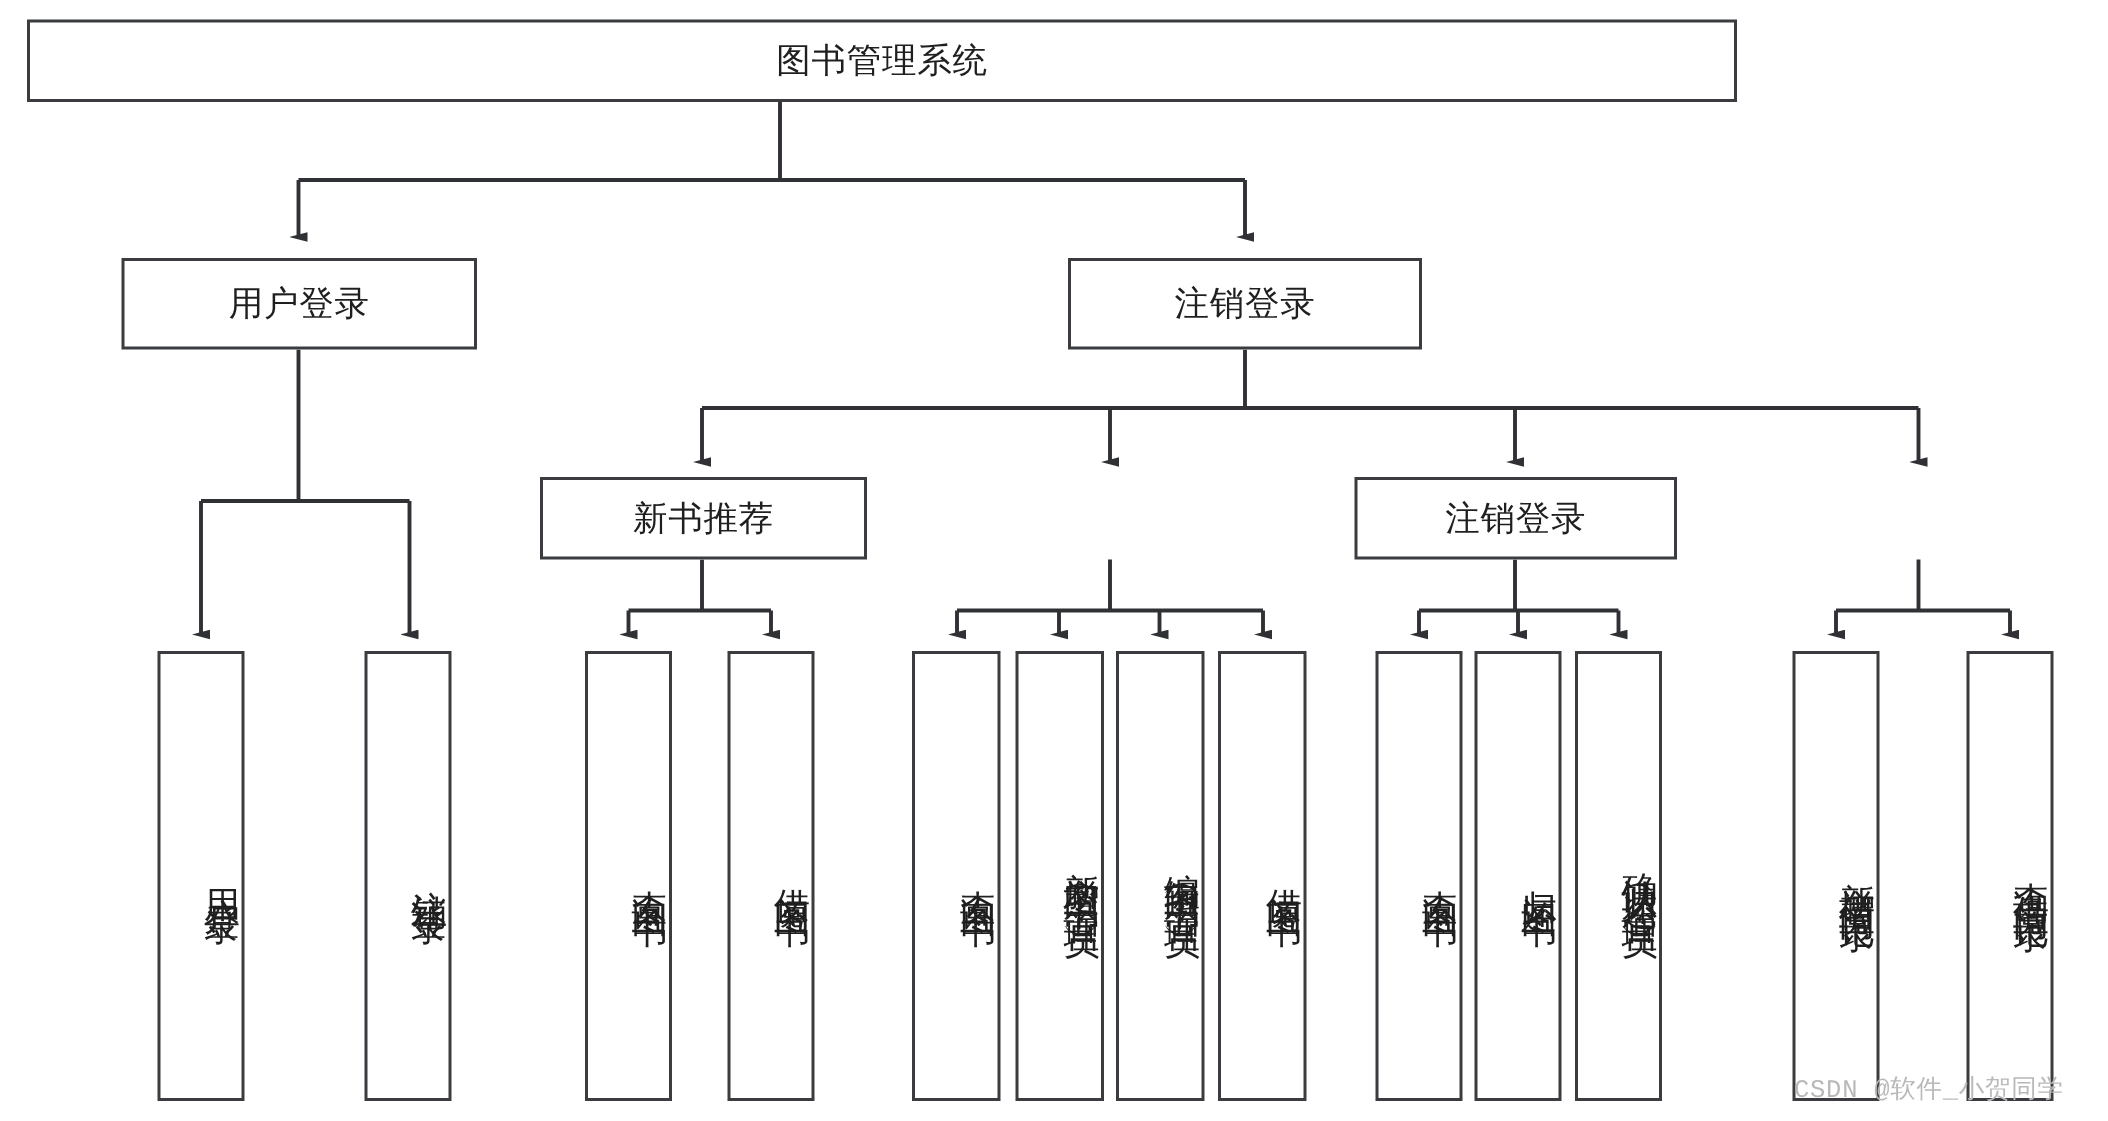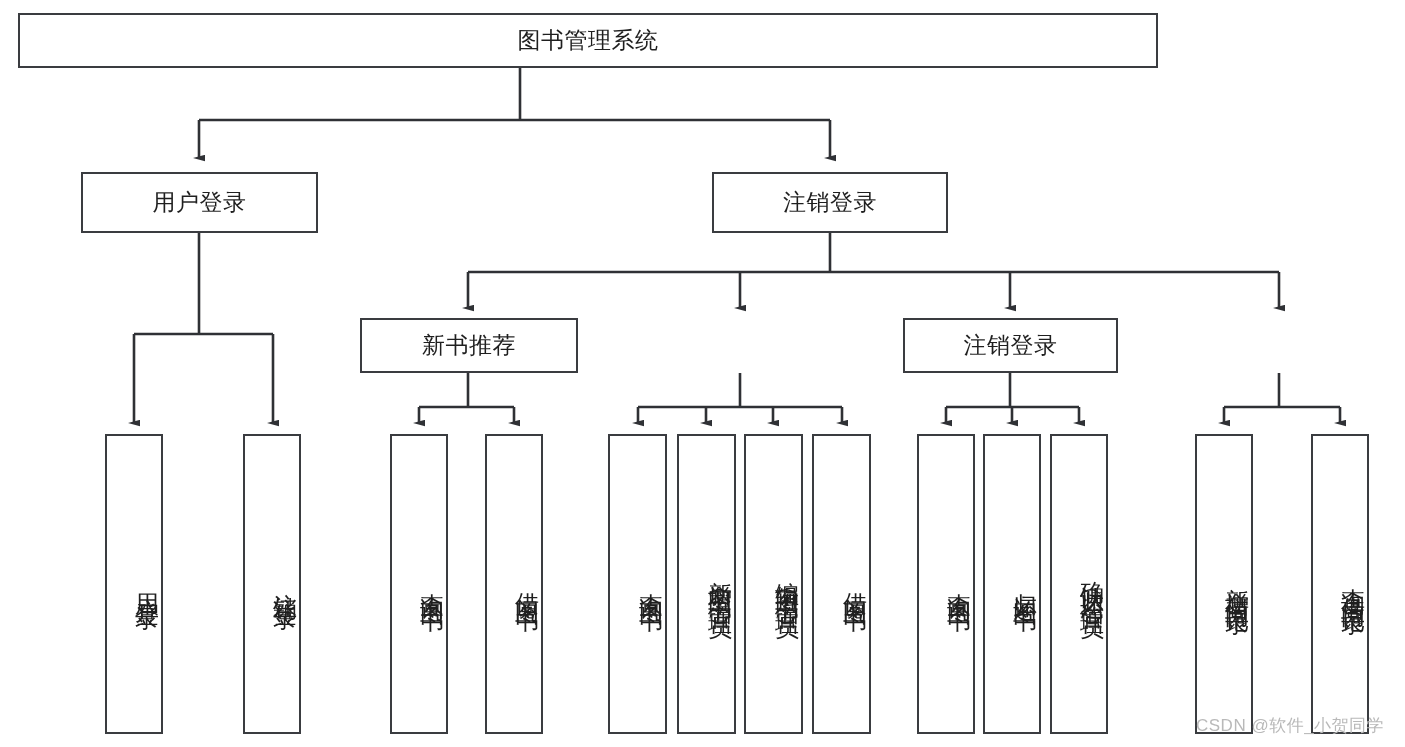--- a/index.html
+++ b/index.html
@@ -177,15 +177,15 @@
     <span class="vlabel">确认归还（管理员）</span>
   </div>
 
   <div class="node vert" style="left:1195px; top:434px; width:58px; height:300px;">
     <span class="vlabel">新增借阅记录</span>
   </div>
   <div class="node vert" style="left:1311px; top:434px; width:58px; height:300px;">
     <span class="vlabel">查询借阅记录</span>
   </div>
 
-  <div class="watermark" style="left:1196px; top:714px;">CSDN @软件_小贺同学</div>
+  <div class="watermark" style="left:1196px; top:714px;font-family:Liberation Mono, monospace;">CSDN @软件_小贺同学</div>
 
 </div>
 
 </body></html>

